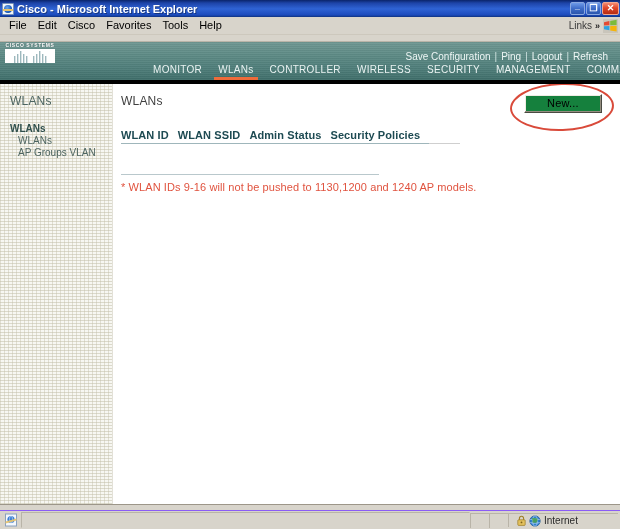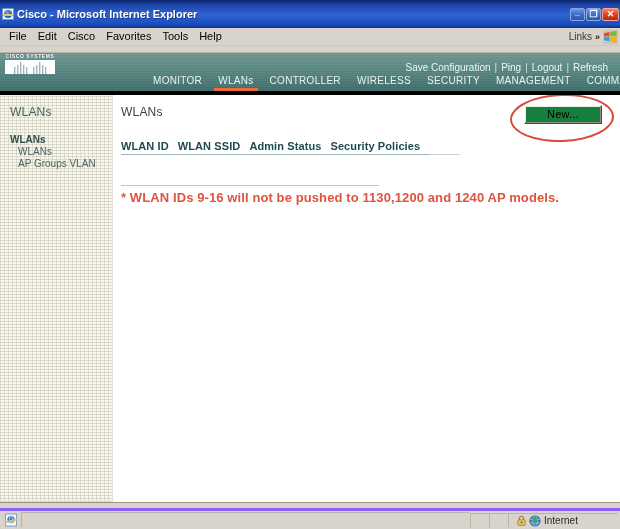--- a/index.html
+++ b/index.html
@@ -23,21 +23,21 @@
     width: 620px;
     height: 529px;
     display: flex;
     flex-direction: column;
     background: #d4d0c8;
     position: relative;
   }
 
   
   .titlebar {
-    height: 28px;
+    height: 17px;
     background: linear-gradient(to bottom, #0a246a 0%, #1d44a8 18%, #2f63d4 52%, #1b4bbd 88%, #0e327f 100%);
     display: flex;
     align-items: center;
     padding: 0 1px 0 2px;
     flex: 0 0 auto;
     position: relative;
   }
   .titlebar-icon {
     width: 12px; height: 12px;
     margin-right: 3px;
@@ -380,33 +380,32 @@
   }
 
   .footnote-rule {
     margin: 30px 0 0 8px;
     width: 258px;
     height: 1px;
     background: #b9c8cc;
   }
   .footnote {
     margin: 6px 0 2px 8px;
-    font-size: 13px;
+    font-size: 11px;
     color: #e0533f;
     line-height: 12px;
     white-space: nowrap;
     letter-spacing: 0.1px;
-    font-weight: bold;
   }
 
   
   .statusbar {
     height: 18px;
     background: #d8d4cb;
-    border-top: 3px solid #8b5cf6;
+    border-top: 1px solid #8b5cf6;
     display: flex;
     align-items: center;
     flex: 0 0 auto;
     font-size: 10px;
     color: #2b2b2b;
     padding: 0 2px;
   }
   .status-icon {
     width: 14px; height: 14px;
     margin: 0 3px 0 2px;

